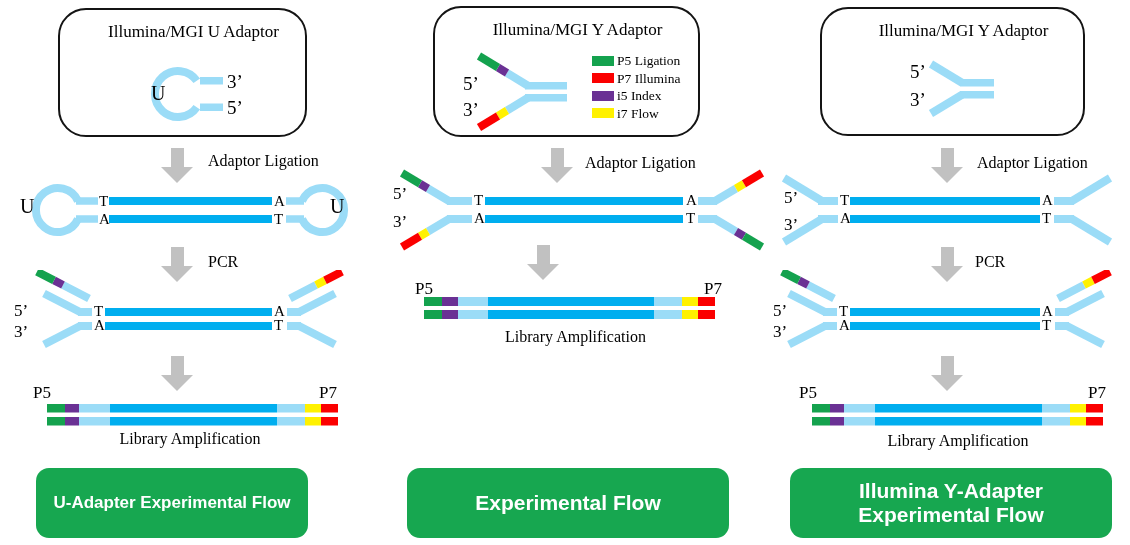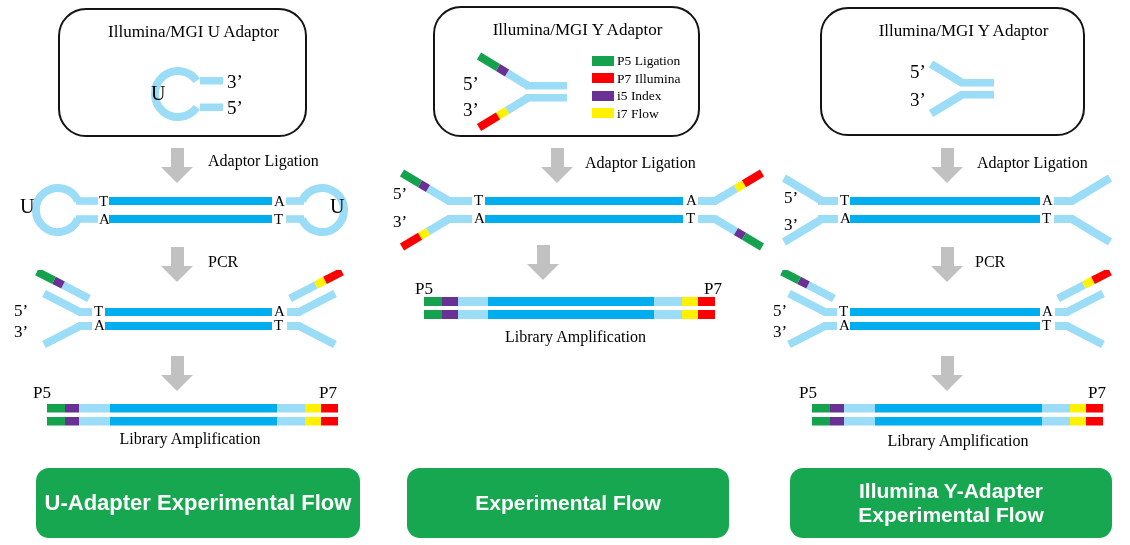--- a/index.html
+++ b/index.html
@@ -311,21 +311,21 @@
         <rect class="f-pu" x="35" y="34" width="14" height="8.5"></rect>
       <rect class="f-lb" x="49" y="34" width="31" height="8.5"></rect>
         <rect class="f-mb" x="80" y="34" width="167" height="8.5"></rect>
       <rect class="f-lb" x="247" y="34" width="28" height="8.5"></rect>
         <rect class="f-yl" x="275" y="34" width="16" height="8.5"></rect>
       <rect class="f-rd" x="291" y="34" width="17" height="8.5"></rect>
     </g>
   </svg>
   <div class="step" style="left:863px;top:432px;width:190px;text-align:center;">Library Amplification</div>
 
-  <div class="banner" style="left:36px;width:324px;font-size:22px;">
+  <div class="banner" style="left:36px;width:272px;font-size:17px;">
     <div class="line">U-Adapter Experimental Flow</div>
   </div>
   <div class="banner" style="left:407px;width:322px;font-size:21px;">
     <div class="line">Experimental Flow</div>
   </div>
   <div class="banner" style="left:790px;width:322px;font-size:21px;">
     <div class="line">Illumina Y-Adapter</div>
     <div class="line">Experimental Flow</div>
   </div>
 

